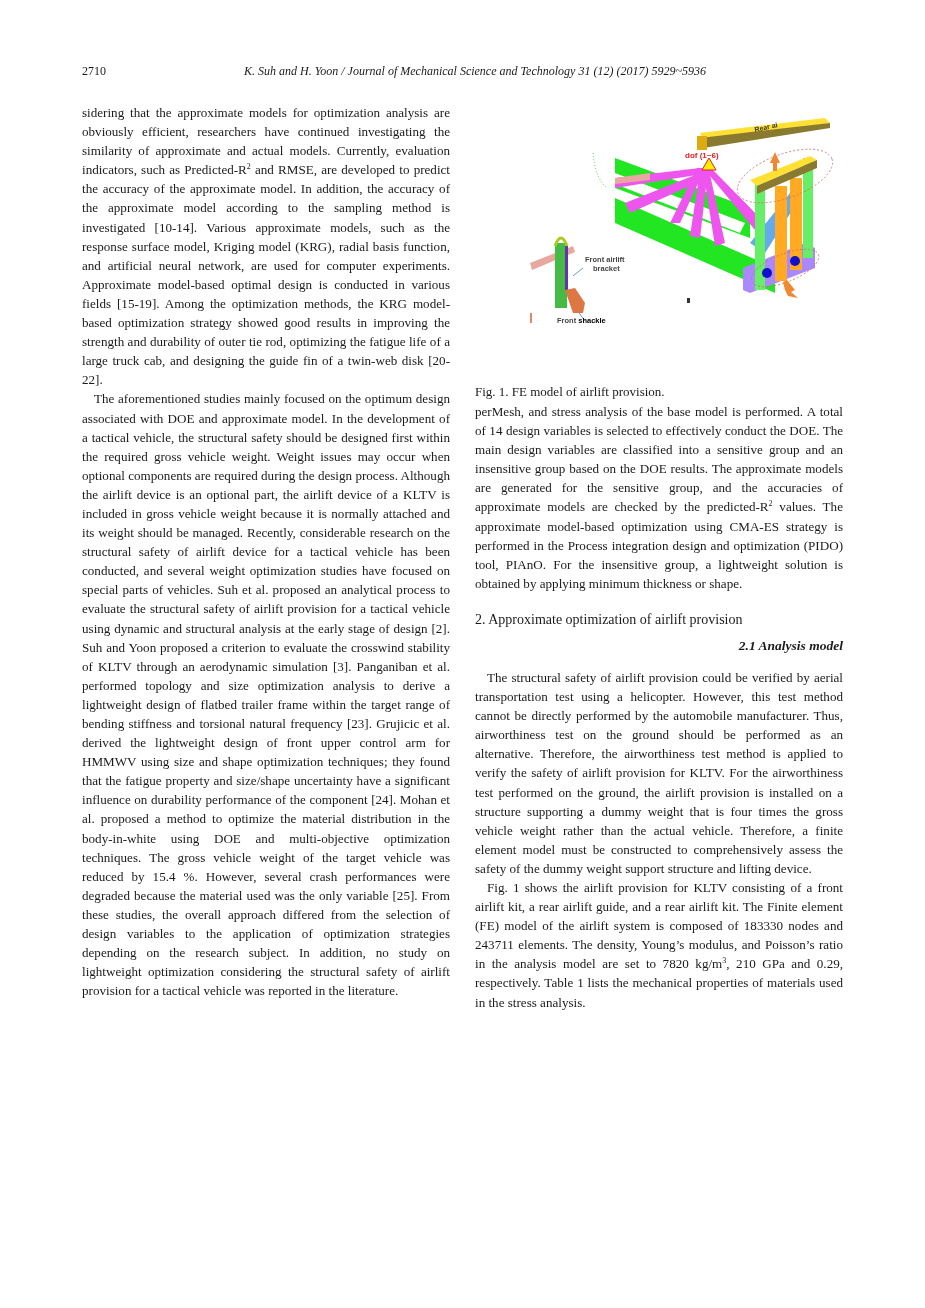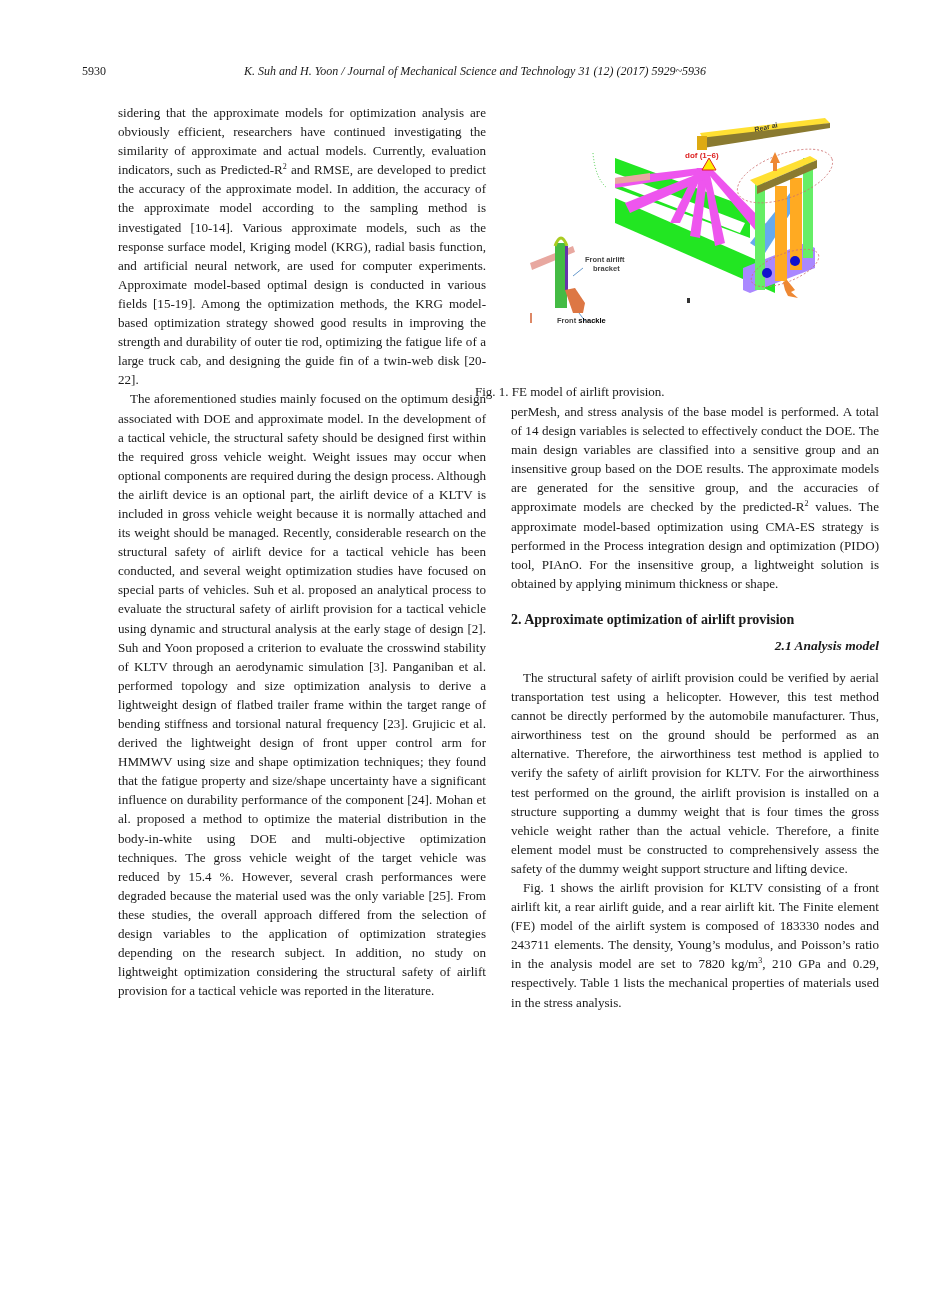--- a/index.html
+++ b/index.html
@@ -3,37 +3,37 @@
 <meta charset="utf-8">
 <style>
   html, body { margin: 0; padding: 0; background: #ffffff; }
   body { width: 925px; height: 1308px; position: relative; overflow: hidden;
          font-family: "Liberation Serif", "DejaVu Serif", serif; color: #1a1a1a; }
   .header { position: absolute; top: 64px; left: 82px; width: 770px; height: 16px;
             font-size: 12px; }
   .header .pageno { position: absolute; left: 0; top: 0; }
   .header .running { position: absolute; left: 162px; top: 0; font-style: italic; text-align: center; }
   .col { position: absolute; width: 368px; font-size: 13.1px; line-height: 19.1px;
-         text-align: justify; margin-left: 36px; }
+         text-align: justify; }
   .col-left { left: 82px; top: 103px; }
   .col-right { left: 475px; top: 402px; }
   .col p { margin: 0; }
   .col p.indent { text-indent: 12px; }
   sup { font-size: 8px; line-height: 0; vertical-align: super; }
-  .h2 { font-weight: bold; font-size: 14px; margin: 17px 0 0 0; line-height: 20px; text-align: left; }
+  .h2 { font-weight: normal; font-size: 14px; margin: 17px 0 0 0; line-height: 20px; text-align: left; }
   .h3 { font-weight: bold; font-style: italic; font-size: 13.5px; margin: 6px 0 12px 0; line-height: 20px; text-align: right; }
   .figure { position: absolute; left: 485px; top: 118px; width: 350px; height: 215px; }
   .figure svg { width: 350px; height: 215px; display: block; }
   .caption { position: absolute; left: 475px; top: 352px; font-size: 13px; margin-top: 32px; }
 </style>
 </head>
 <body>
 
 <div class="header">
-  <span class="pageno">5930</span>
+  <span class="pageno">2710</span>
   <span class="running">K. Suh and H. Yoon / Journal of Mechanical Science and Technology 31 (12) (2017) 5929~5936</span>
 </div>
 
 <div class="col col-left">
   <p><span>sidering that the approximate models for optimization analysis are obviously efficient, researchers have continued investigating the similarity of approximate and actual models. Currently, evaluation indicators, such as Predicted-R</span><sup>2</sup><span> and RMSE, are developed to predict the accuracy of the approximate model. In addition, the accuracy of the approximate model according to the sampling method is investigated [10-14]. Various approximate models, such as the response surface model, Kriging model (KRG), radial basis function, and artificial neural network, are used for computer experiments. Approximate model-based optimal design is conducted in various fields [15-19]. Among the optimization methods, the KRG model-based optimization strategy showed good results in improving the strength and durability of outer tie rod, optimizing the fatigue life of a large truck cab, and designing the guide fin of a twin-web disk [20-22].</span></p>
   <p class="indent">The aforementioned studies mainly focused on the optimum design associated with DOE and approximate model. In the development of a tactical vehicle, the structural safety should be designed first within the required gross vehicle weight. Weight issues may occur when optional components are required during the design process. Although the airlift device is an optional part, the airlift device of a KLTV is included in gross vehicle weight because it is normally attached and its weight should be managed. Recently, considerable research on the structural safety of airlift device for a tactical vehicle has been conducted, and several weight optimization studies have focused on special parts of vehicles. Suh et al. proposed an analytical process to evaluate the structural safety of airlift provision for a tactical vehicle using dynamic and structural analysis at the early stage of design [2]. Suh and Yoon proposed a criterion to evaluate the crosswind stability of KLTV through an aerodynamic simulation [3]. Panganiban et al. performed topology and size optimization analysis to derive a lightweight design of flatbed trailer frame within the target range of bending stiffness and torsional natural frequency [23]. Grujicic et al. derived the lightweight design of front upper control arm for HMMWV using size and shape optimization techniques; they found that the fatigue property and size/shape uncertainty have a significant influence on durability performance of the component [24]. Mohan et al. proposed a method to optimize the material distribution in the body-in-white using DOE and multi-objective optimization techniques. The gross vehicle weight of the target vehicle was reduced by 15.4 %. However, several crash performances were degraded because the material used was the only variable [25]. From these studies, the overall approach differed from the selection of design variables to the application of optimization strategies depending on the research subject. In addition, no study on lightweight optimization considering the structural safety of airlift provision for a tactical vehicle was reported in the literature.</p>
 </div>
 
 <div class="figure">
   <svg viewBox="0 0 350 215" xmlns="http://www.w3.org/2000/svg">

